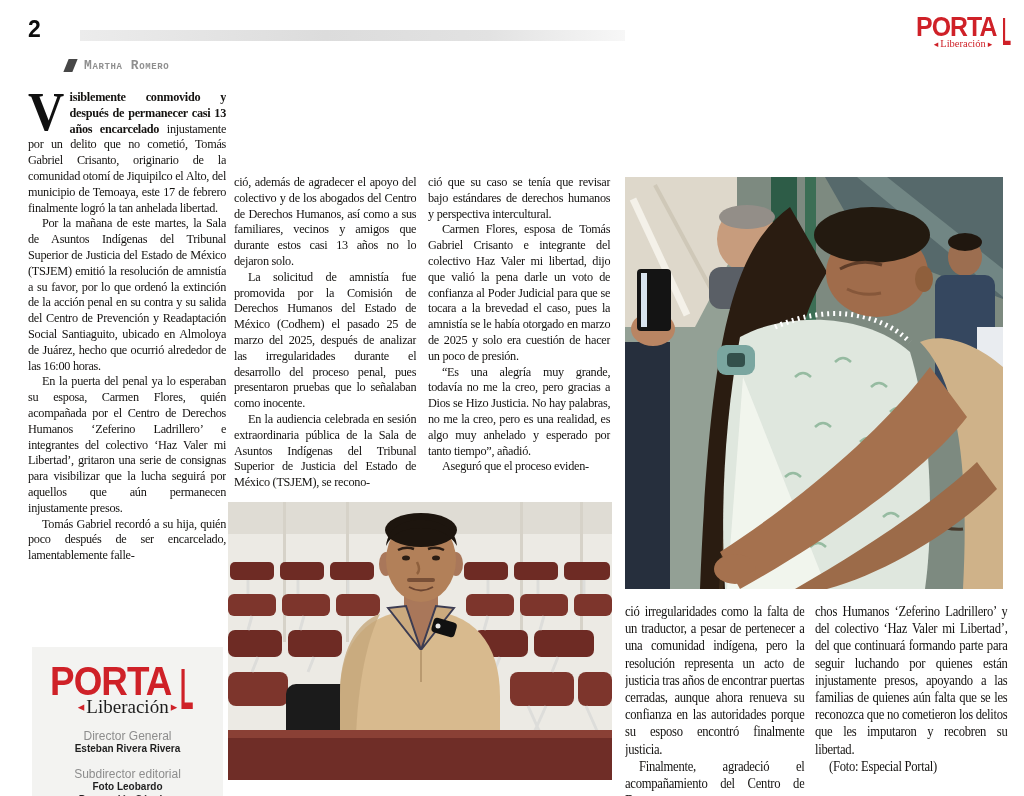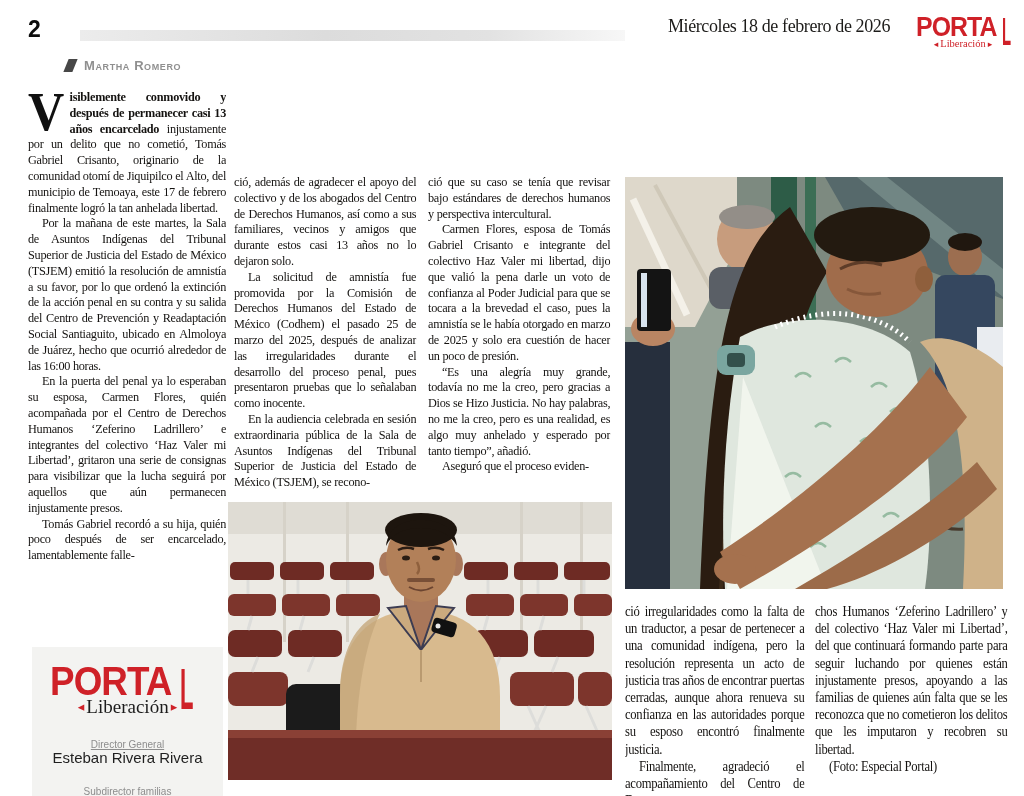--- a/index.html
+++ b/index.html
@@ -24,21 +24,21 @@
                 font-family:"Liberation Serif",serif;margin-top:-2px;}
   .logo-top{position:absolute;left:908px;top:14px;width:110px;}
   .logo-top .head{font-size:27px;color:#cf2128;}
   .logo-top .tail{font-size:27px;color:#cf2128;}
   .logo-top .tagrow{font-size:10.5px;color:#cf2128;}
   .logo-top .arrow{color:#cf2128;font-size:9px;}
 
   
   .byline{position:absolute;left:66px;top:58px;display:flex;align-items:center;}
   .slash-icon{width:9px;height:13px;background:#474747;transform:skewX(-22deg);margin-right:9px;}
-  .byline-name{font-family:Liberation Sans, sans-serif;font-variant:small-caps;font-weight:bold;
+  .byline-name{font-family:Liberation Mono, monospace;font-variant:small-caps;font-weight:bold;
                font-size:13px;letter-spacing:0.6px;color:#8f8f8f;}
   .headline{position:absolute;left:226px;top:54px;width:792px;text-align:center;color:#0e0e0e;}
   .headline .hline{font-family:"Liberation Sans",sans-serif;font-weight:400;font-size:44px;
                    line-height:48px;white-space:nowrap;display:block;
                    transform:scaleX(0.78);transform-origin:50% 0;
                    -webkit-text-stroke:0.6px #111;}
 
   
   .col{position:absolute;text-align:justify;letter-spacing:-0.3px;
        transform:scaleX(0.93);transform-origin:0 0;overflow:hidden;
@@ -62,31 +62,30 @@
   .photo svg{display:block;width:100%;height:100%;}
 
   
   .credits{position:absolute;left:32px;top:647px;width:191px;height:149px;background:#f3f3f1;
            text-align:center;font-family:"Liberation Sans",sans-serif;}
   .credits .logo{margin-top:14px;}
   .logo-credits .head{font-size:40px;color:#cf2128;}
   .logo-credits .tail{font-size:40px;color:#cf2128;}
   .logo-credits .tagrow{font-size:19px;color:#1c1c1c;margin-top:-4px;}
   .logo-credits .arrow{color:#cf2128;font-size:13px;}
-  .credit-role{font-size:10px;color:#8d8d8d;margin-top:24px;line-height:10px;text-decoration:underline;}
-  .credit-name{font-size:15px;color:#1f1f1f;font-weight:normal;line-height:11px;margin-top:2px;text-align:center;}
+  .credit-role{font-size:12px;color:#8d8d8d;margin-top:15px;line-height:10px;}
+  .credit-name{font-size:10px;color:#1f1f1f;font-weight:bold;line-height:11px;margin-top:2px;text-align:center;}
 </style>
 </head>
 <body>
 
 <div id="page">
 
   <div class="page-number">2</div>
   <div class="header-bar"></div>
-  <div class="header-date">Miércoles 18 de febrero de 2026</div>
 
   <div class="logo logo-top">
     <span class="head">PORTA</span><span class="tail">L</span>
     <div class="tagrow">
       <span class="arrow">◂</span>
       <span>Liberación</span>
       <span class="arrow">▸</span>
     </div>
   </div>
 
@@ -275,19 +274,19 @@
     <div class="logo logo-credits">
       <span class="head">PORTA</span><span class="tail">L</span>
       <div class="tagrow">
         <span class="arrow">◂</span>
         <span>Liberación</span>
         <span class="arrow">▸</span>
       </div>
     </div>
     <div class="credit-role">Director General</div>
     <div class="credit-name">Esteban Rivera Rivera</div>
-    <div class="credit-role">Subdirector familias</div>
+    <div class="credit-role">Subdirector editorial</div>
     <div class="credit-name">Foto Leobardo</div>
     <div class="credit-name">Prevención Sánchez</div>
     
   </div>
 
 </div>
 
 </body></html>

